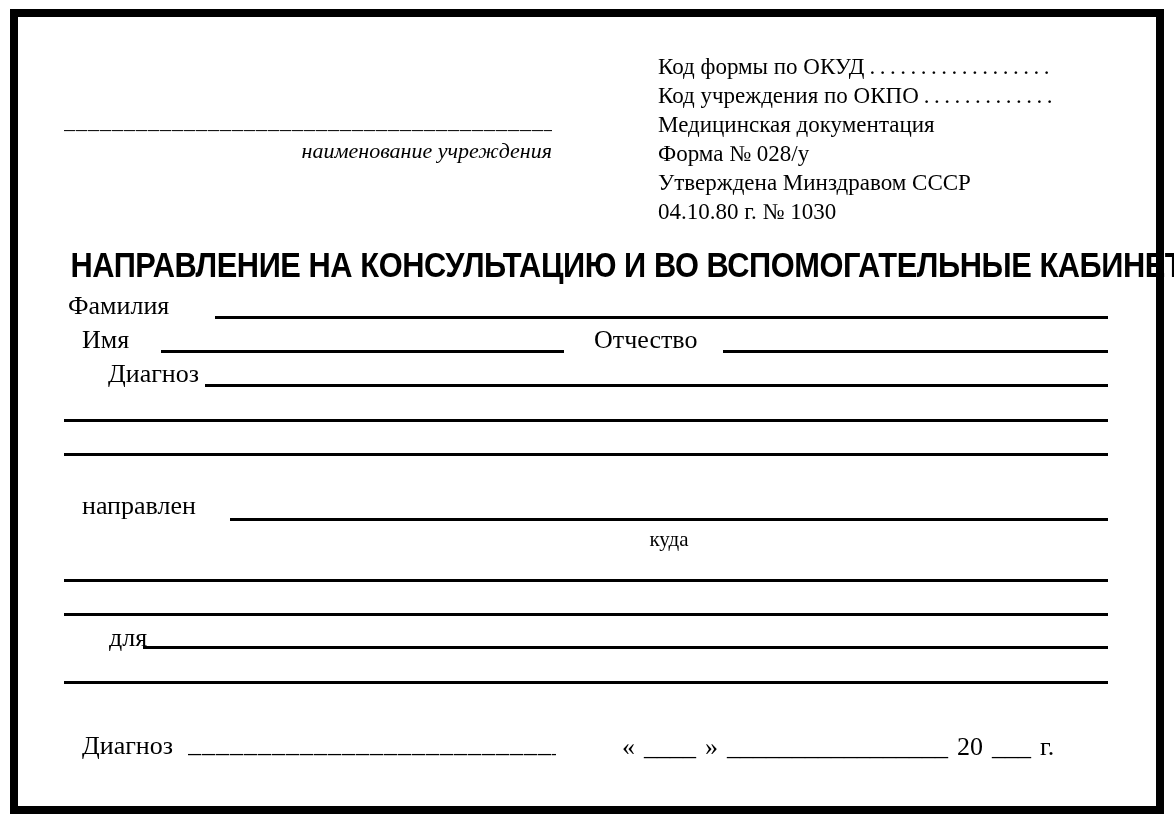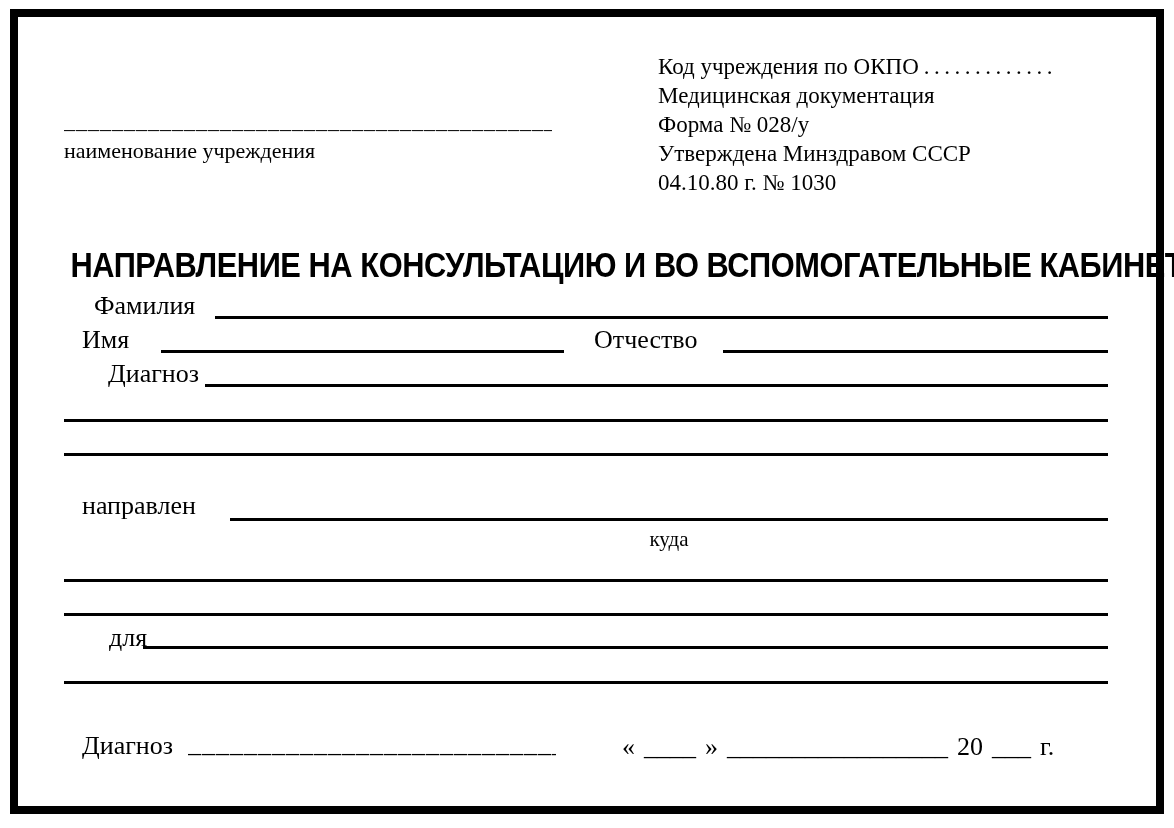--- a/index.html
+++ b/index.html
@@ -15,21 +15,21 @@
     border:8px solid #000;
   }
   
   .inst-line{
     position:absolute;left:64px;top:108px;width:488px;height:30px;
     overflow:hidden;white-space:nowrap;
     font-size:22px;letter-spacing:1px;
   }
   .inst-caption{
     position:absolute;left:64px;top:138px;width:488px;
-    text-align:left;font-size:22px;
+    text-align:right;font-size:22px;font-style:italic;
   }
   
   .codes{
     position:absolute;left:658px;top:52px;
     font-size:23px;line-height:29px;white-space:nowrap;
   }
   .codes .dots{letter-spacing:4.5px;margin-left:5px;}
   
   .title{
     position:absolute;left:0;top:245px;width:1174px;
@@ -58,30 +58,31 @@
 </head>
 <body>
 
 <div class="page">
   <div class="frame"></div>
 
   <div class="inst-line">____________________________________________________</div>
   <div class="inst-caption">наименование учреждения</div>
 
   <div class="codes">
+    <div><span>Код формы по ОКУД</span><span class="dots">..................</span></div>
     <div><span>Код учреждения по ОКПО</span><span class="dots">.............</span></div>
     <div><span>Медицинская документация</span></div>
     <div><span>Форма № 028/у</span></div>
     <div><span>Утверждена Минздравом СССР</span></div>
     <div><span>04.10.80 г. № 1030</span></div>
   </div>
 
   <div class="title">НАПРАВЛЕНИЕ НА КОНСУЛЬТАЦИЮ И ВО ВСПОМОГАТЕЛЬНЫЕ КАБИНЕТЫ</div>
 
-  <div class="lbl" style="left:94px;top:291px;">Фамилия</div>
+  <div class="lbl" style="left:68px;top:291px;">Фамилия</div>
   <div class="rule" style="left:215px;top:316px;width:893px;"></div>
 
   <div class="lbl" style="left:82px;top:325px;text-align:center;">Имя</div>
   <div class="rule" style="left:161px;top:350px;width:403px;"></div>
   <div class="lbl" style="left:594px;top:325px;">Отчество</div>
   <div class="rule" style="left:723px;top:350px;width:385px;"></div>
 
   <div class="lbl" style="left:82px;top:359px;margin-left:26px;">Диагноз</div>
   <div class="rule" style="left:205px;top:384px;width:903px;"></div>
 

